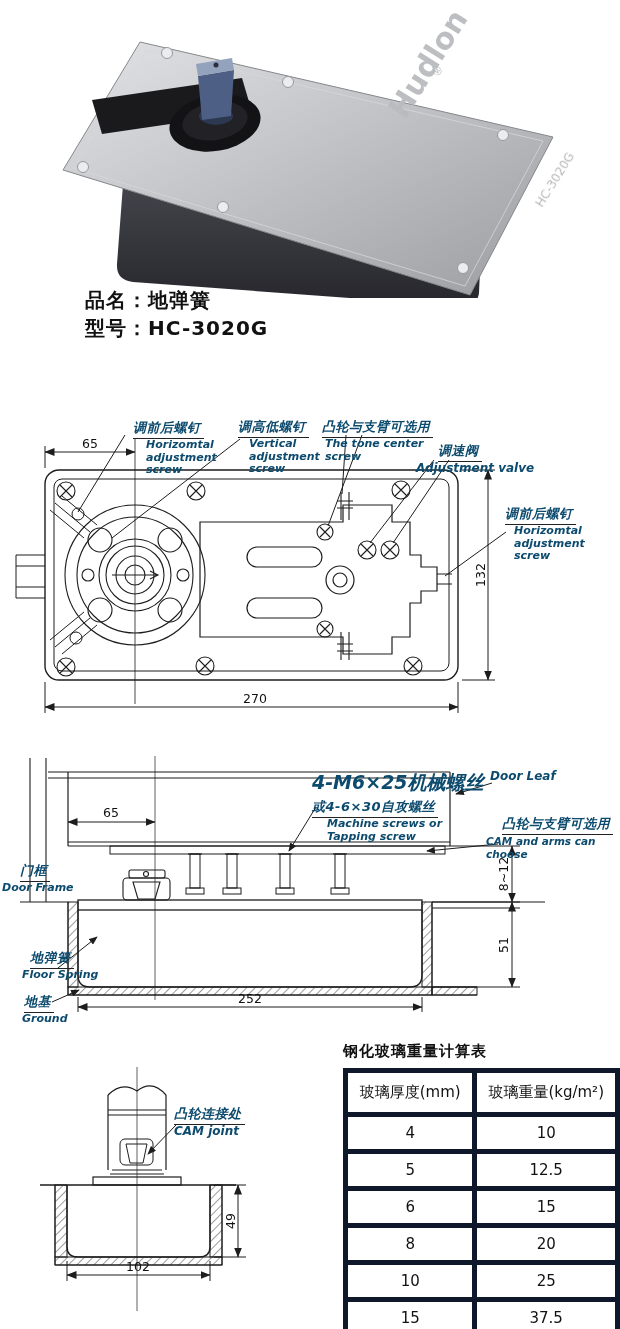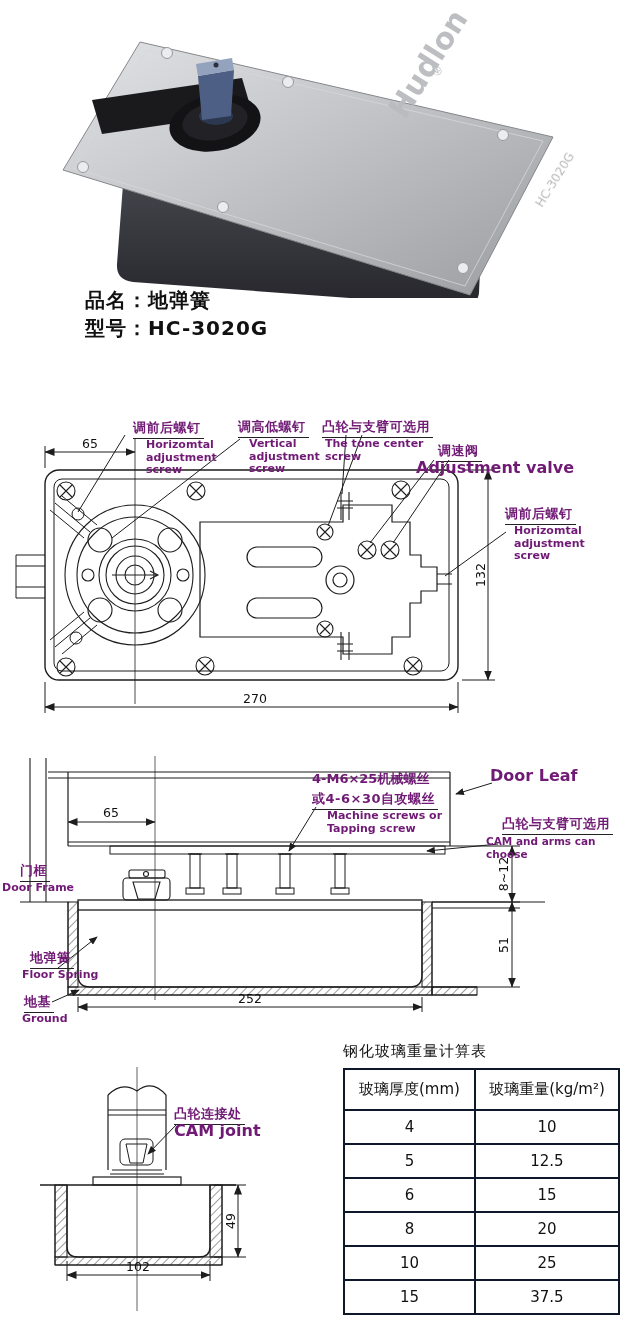--- a/index.html
+++ b/index.html
@@ -2,29 +2,29 @@
 <html><head>
 <meta charset="utf-8">
 <style>
   html,body{margin:0;padding:0;background:#fff;}
   .page{position:relative;width:620px;height:1329px;background:#ffffff;overflow:hidden;
         font-family:"DejaVu Sans","Liberation Sans",sans-serif;color:#1c1c1c;}
   .dwg{position:absolute;display:block;}
   svg text{font-family:"DejaVu Sans","Liberation Sans",sans-serif;}
   .name-block{position:absolute;left:85px;top:286px;font-size:20px;line-height:28px;
               font-weight:600;letter-spacing:1px;color:#111;}
-  .lbl{position:absolute;color:#701a75;}
+  .lbl{position:absolute;color:#0c4a6e;font-style:italic;}
   .cn{display:inline-block;font-weight:700;font-size:13px;letter-spacing:.5px;
       border-bottom:1.5px solid #222;padding:0 3px 1px 0;white-space:nowrap;}
   .en{font-weight:700;font-size:11px;line-height:12.5px;white-space:pre-line;}
-  .en.big{font-size:16px;text-align:center;}
+  .en.big{font-size:12px;}
   .table-block{position:absolute;left:343px;top:1042px;}
-  .table-title{font-size:15px;font-weight:400;letter-spacing:1px;margin-bottom:7px;color:#111;}
+  .table-title{font-size:15px;font-weight:700;letter-spacing:1px;margin-bottom:7px;color:#111;}
   table.gt{border-collapse:collapse;table-layout:fixed;}
-  table.gt th,table.gt td{border:2px solid #0f172a;text-align:center;font-weight:400;
+  table.gt th,table.gt td{border:5px solid #0f172a;text-align:center;font-weight:400;
       font-size:15px;color:#111;padding:4px;}
   table.gt th{height:31px;width:129px;}
   table.gt th:last-child{width:142px;}
   table.gt td{height:24px;}
 </style>
 </head>
 <body>
 
 <div class="page">
 
@@ -289,21 +289,21 @@
         </g>
       </g>
       <g fill="#111" font-size="12.5" text-anchor="middle">
         <text x="111" y="67">65</text>
         <text x="504" y="128" transform="rotate(-90 504 124)">8~12</text>
         <text x="504" y="199" transform="rotate(-90 504 195)">51</text>
         <text x="250" y="253">252</text>
       </g>
     </svg>
     <div class="lbl" style="left:312px;top:20px">
-      <div style="font-weight:700;font-size:13px;white-space:nowrap">4-M6×25机械螺丝</div>
+      <div style="font-weight:700;font-size:19px;white-space:nowrap">4-M6×25机械螺丝</div>
       <span class="cn">或4-6×30自攻螺丝</span>
       <div class="en" style="margin-left:15px">Machine screws or
 Tapping screw</div>
     </div>
     <div class="lbl" style="left:490px;top:20px">
       <div class="en big">Door Leaf</div>
     </div>
     <div class="lbl" style="left:486px;top:63px">
       <span class="cn" style="margin-left:16px">凸轮与支臂可选用</span>
       <div class="en" style="font-size:10.5px">CAM and arms can choose</div>

